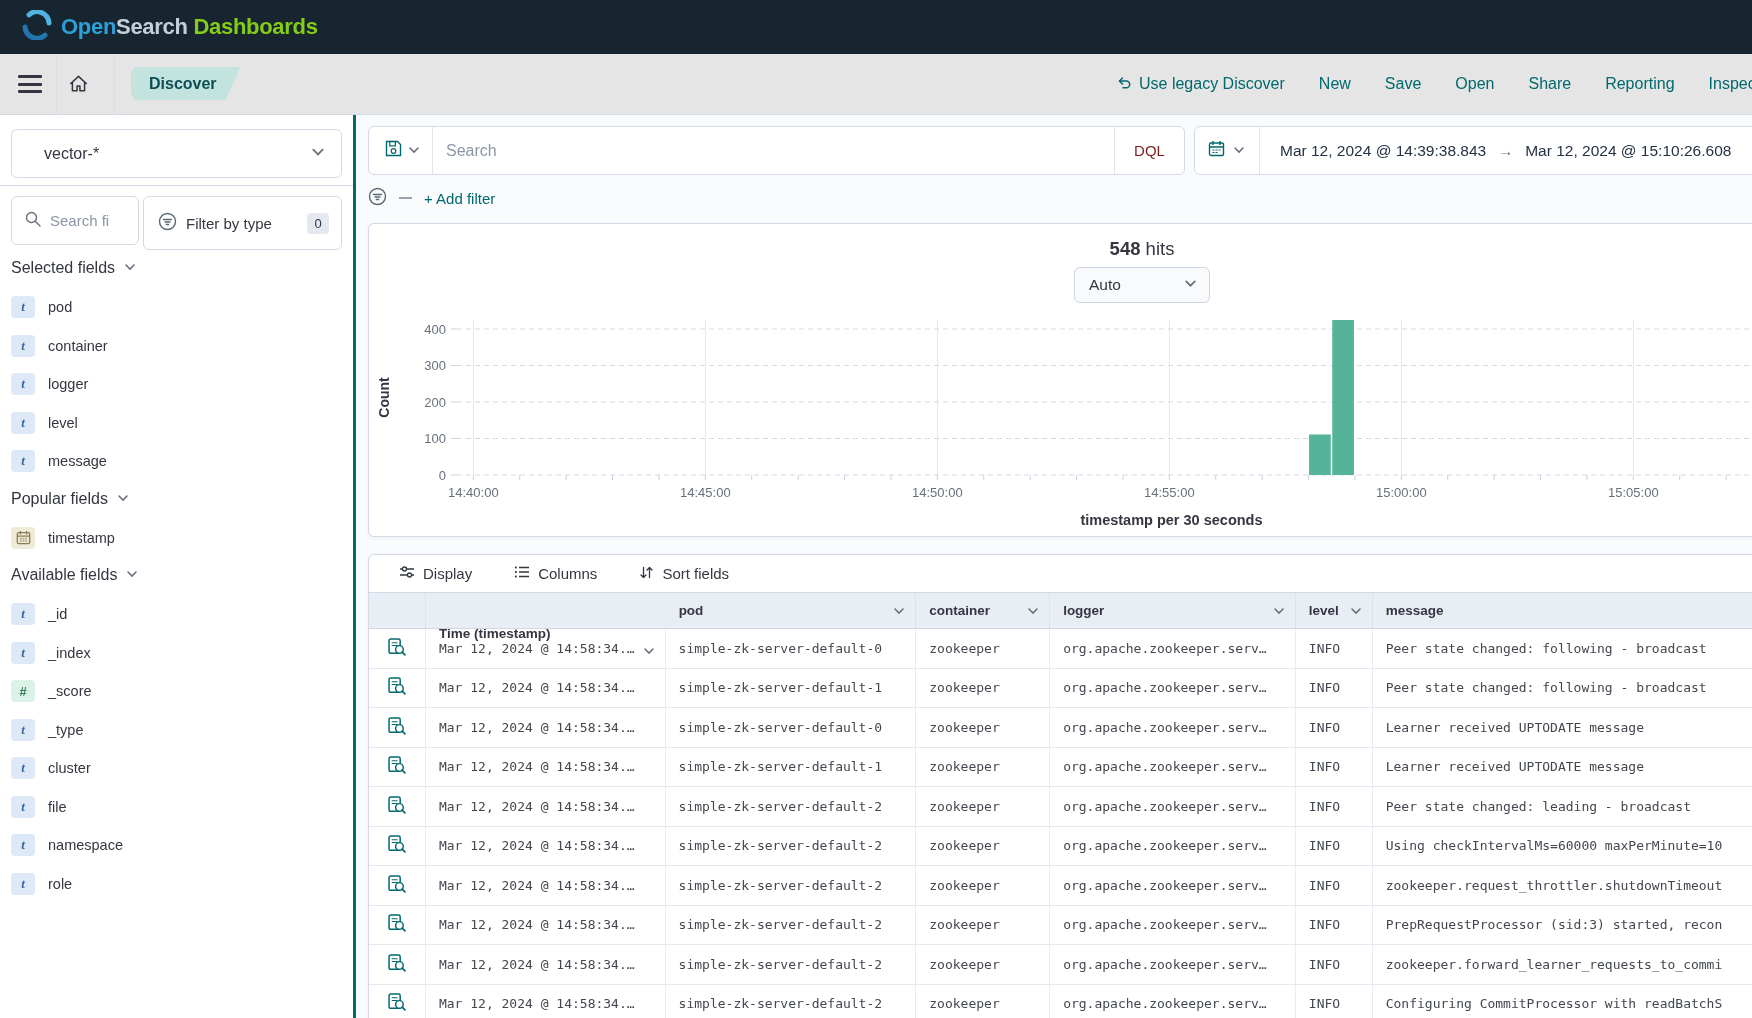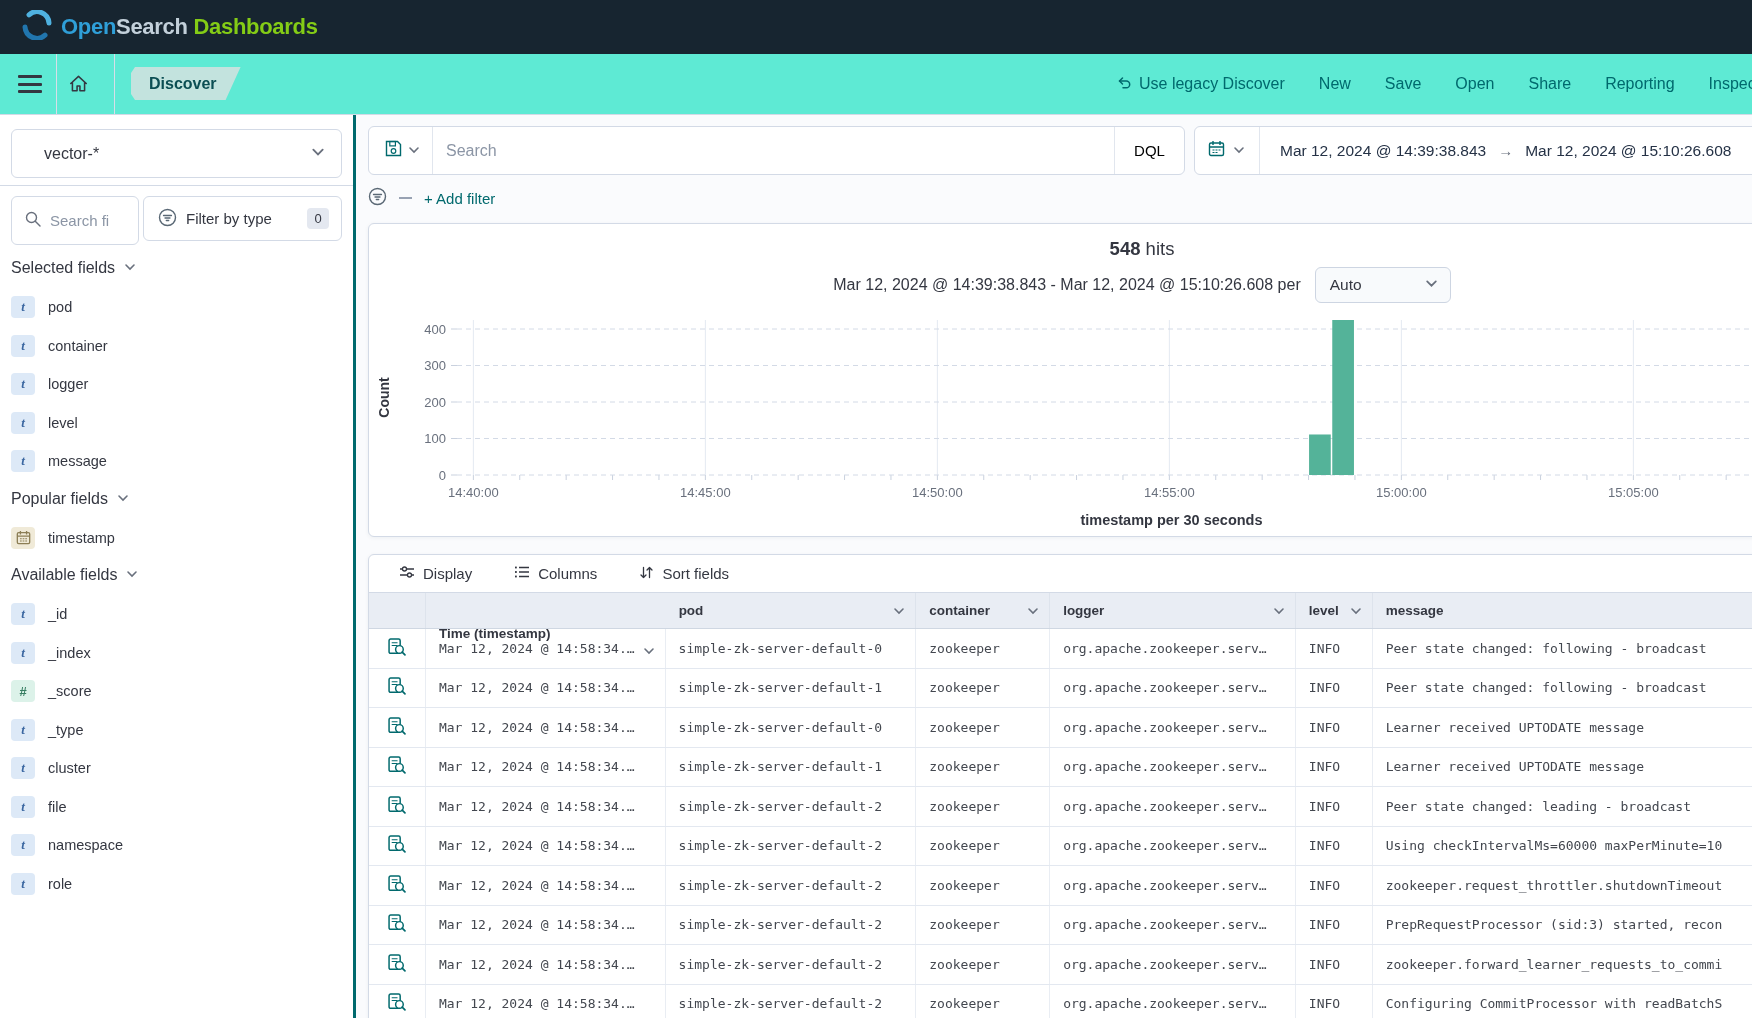--- a/index.html
+++ b/index.html
@@ -8,54 +8,54 @@
 
   
   .topbar { position:absolute; left:0; top:0; width:1752px; height:54px; background:#172530; display:flex; align-items:center; padding-left:22px; }
   .logo { display:flex; align-items:center; gap:9px; }
   .logo-text { font-size:22px; font-weight:bold; letter-spacing:-0.3px; }
   .logo-open { color:#2f9fd8; }
   .logo-search { color:#c3d0da; }
   .logo-dash { color:#84cc16; }
 
   
-  .navbar { position:absolute; left:0; top:54px; width:1752px; height:61px; background:#5eead4; border-bottom:1px solid #d3dae6; }
+  .navbar { position:absolute; left:0; top:54px; width:1752px; height:61px; background:#e5e5e5; border-bottom:1px solid #d3dae6; }
   .hamburger { position:absolute; left:18px; top:19px; width:24px; height:22px; display:flex; flex-direction:column; justify-content:space-between; padding:2px 0; background:none; border:none; cursor:pointer; }
   .hamburger span { display:block; height:3px; background:#343741; border-radius:1px; }
   .nav-divider { position:absolute; top:0; width:1px; height:60px; background:#d8dee8; }
   .home-btn { position:absolute; left:68px; top:19px; background:none; border:none; cursor:pointer; }
   .chip { position:absolute; left:131px; top:13px; height:33px; padding:0 24px 0 18px; background:#c3e3de; color:#0b4e53; font-size:16px; font-weight:600; display:flex; align-items:center; clip-path:polygon(0 0, 100% 0, calc(100% - 15px) 100%, 4px 100%, 0 calc(100% - 6px), 0 6px, 4px 0); }
   .nav-actions { position:absolute; left:1117px; top:0; height:60px; display:flex; align-items:center; gap:34px; white-space:nowrap; }
   .nav-link { display:flex; align-items:center; gap:7px; background:none; border:none; font-family:inherit; font-size:16px; color:#00696d; cursor:pointer; }
 
   
   .sidebar { position:absolute; left:0; top:115px; width:353px; height:903px; background:#ffffff; }
   .v-accent { position:absolute; left:353px; top:115px; width:3px; height:903px; background:#00696d; }
   .index-select { position:absolute; left:11px; top:129px; width:331px; height:49px; background:#fff; border:1px solid #d3dae6; border-radius:6px; display:flex; align-items:center; padding:0 16px 0 15px; font-size:16px; cursor:pointer; }
   .index-select .grow { flex:1;margin-left:17px; }
   .sidebar-divider { position:absolute; left:0; top:185px; width:353px; height:1px; background:#d3dae6; }
   .field-search { position:absolute; left:11px; top:196px; width:128px; height:49px; background:#fff; border:1px solid #d3dae6; border-radius:6px; display:flex; align-items:center; gap:9px; padding:0 8px 0 13px; overflow:hidden; }
   .field-search .ph { color:#8b95a5; font-size:15px; white-space:nowrap; overflow:hidden; }
-  .filter-type { position:absolute; left:143px; top:196px; width:199px; height:45px; background:#fff; border:1px solid #d3dae6; border-radius:6px; display:flex; align-items:center; gap:9px; padding:0 12px 0 14px; font-family:inherit; font-size:15px; color:#343741; cursor:pointer; }
+  .filter-type { position:absolute; left:143px; top:196px; width:199px; height:54px; background:#fff; border:1px solid #d3dae6; border-radius:6px; display:flex; align-items:center; gap:9px; padding:0 12px 0 14px; font-family:inherit; font-size:15px; color:#343741; cursor:pointer; }
   .count-badge { margin-left:auto; background:#e4e8f0; border-radius:4px; min-width:22px; height:21px; display:flex; align-items:center; justify-content:center; font-size:13px; color:#343741; }
   .field-sections { position:absolute; left:11px; top:250px; width:331px; }
   .f-section-header { height:30px; margin:3px 0 5px; display:flex; align-items:center; gap:9px; font-size:16px; color:#343741; cursor:pointer; }
   .f-row { height:38.5px; display:flex; align-items:center; gap:13px; cursor:pointer; border-radius:4px; }
   .f-badge { width:24px; height:22px; border-radius:4px; display:flex; align-items:center; justify-content:center; font-size:13px; font-weight:bold; }
   .badge-t { background:#dde9f7; color:#3a66a0; font-family:"Liberation Serif", serif; font-style:italic; }
   .badge-num { background:#dcf2e9; color:#377d62; }
   .badge-cal { background:#f0ead8; }
   .f-name { font-size:14.5px; color:#343741; }
 
   
   .main-bg { position:absolute; left:356px; top:115px; width:1396px; height:903px; background:#fafbfd; }
   .query-input { position:absolute; left:368px; top:126px; width:817px; height:49px; background:#fff; border:1px solid #d3dae6; border-radius:6px; display:flex; align-items:center; }
   .qi-save { display:flex; align-items:center; gap:6px; padding:0 12px 0 16px; height:100%; border-right:1px solid #e1e6ee; cursor:pointer; }
   .qi-placeholder { flex:1; padding-left:13px; font-size:16px; color:#8b95a5; }
-  .qi-dql { width:70px; height:100%; display:flex; align-items:center; justify-content:center; border-left:1px solid #e1e6ee; font-size:15px; font-weight:500; color:#000000; cursor:pointer; }
+  .qi-dql { width:70px; height:100%; display:flex; align-items:center; justify-content:center; border-left:1px solid #e1e6ee; font-size:15px; font-weight:500; color:#7f1d1d; cursor:pointer; }
   .datepicker { position:absolute; left:1194px; top:126px; width:600px; height:49px; background:#fff; border:1px solid #d3dae6; border-radius:6px; display:flex; align-items:center; }
   .dp-cal { display:flex; align-items:center; gap:8px; padding:0 14px 0 13px; height:100%; border-right:1px solid #e1e6ee; cursor:pointer; }
   .dp-dates { display:flex; align-items:center; gap:12px; padding-left:20px; font-size:15.5px; font-weight:500; color:#253246; white-space:nowrap; }
   .dp-arrow { color:#69707d; font-size:15px; }
   .filter-row { position:absolute; left:368px; top:187px; height:22px; display:flex; align-items:center; gap:12px; }
   .filter-dash { width:13px; height:2px; background:#98a2b3; }
   .add-filter { font-size:15px; color:#00696d; background:none; border:none; font-family:inherit; cursor:pointer; }
 
   .panel { position:absolute; background:#fff; border:1px solid #d3dae6; border-radius:6px; box-shadow:0 1px 4px rgba(21,43,68,0.06); }
   .hits-panel { left:368px; top:223px; width:1548px; height:314px; }
@@ -286,21 +286,20 @@
         <circle cx="9.5" cy="9.5" r="8" fill="none" stroke="#5a6875" stroke-width="1.4"></circle>
         <path d="M5.5 7.5h8M7 10h5M8.3 12.5h2.4" stroke="#5a6875" stroke-width="1.3" stroke-linecap="round"></path>
       </svg></span>
   <span class="filter-dash"></span>
   <button class="add-filter">+ Add filter</button>
 </div>
 
 <div class="panel hits-panel">
   <div class="hits-title"><b>548</b> <span>hits</span></div>
   <div class="hits-sub">
-    <span>Mar 12, 2024 @ 14:39:38.843 - Mar 12, 2024 @ 15:10:26.608 per</span>
     <span class="interval-select">
       <span class="grow">Auto</span>
       <span><svg width="13" height="13" viewBox="0 0 12 12">
             <path d="M2 4l4 4 4-4" fill="none" stroke="#69707d" stroke-width="1.6" stroke-linecap="round"></path>
           </svg></span>
     </span>
   </div>
   <svg id="chart" width="1548" height="225">
       <line x1="104.36141333333275" y1="9" x2="104.36141333333275" y2="164" stroke="#e4e9f1" stroke-width="1"></line>
       <text x="104.36141333333275" y="186" font-size="13" fill="#69707d" font-family="Liberation Sans, sans-serif" text-anchor="middle">14:40:00</text>

